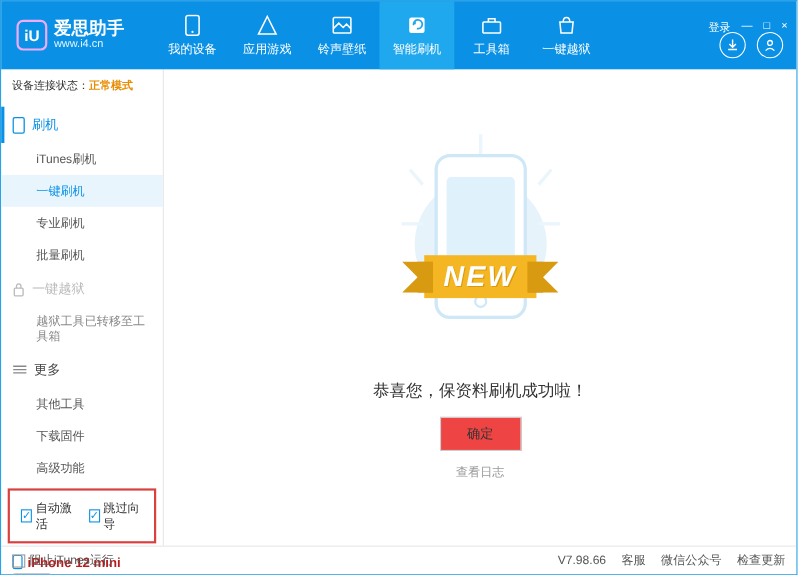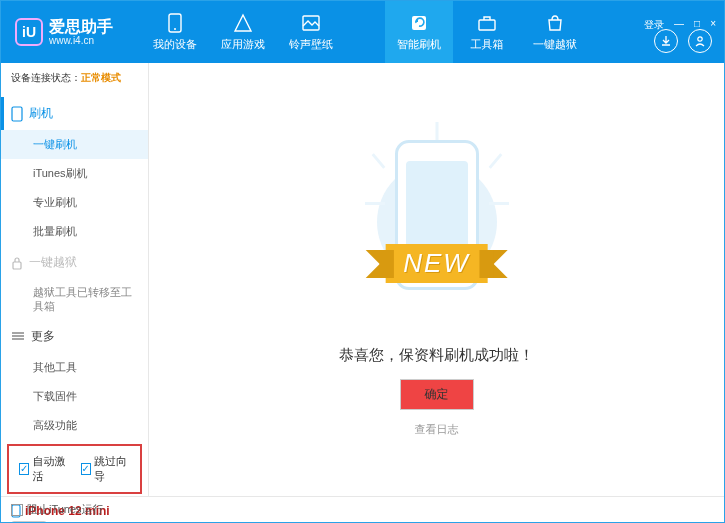--- a/index.html
+++ b/index.html
@@ -5,21 +5,21 @@
 * { margin: 0; padding: 0; box-sizing: border-box; }
 body { font-family: "Microsoft YaHei", Arial, sans-serif; font-size: 12px; background: #fff; width: 725px; height: 523px; overflow: hidden; border: 1px solid #2aa2e8; }
 .header { background: #0a91e6; height: 62px; display: flex; align-items: center; color: #fff; position: relative; }
 .logo-area { display: flex; align-items: center; padding: 0 14px; min-width: 140px; }
 .logo-icon { width: 28px; height: 28px; border: 2px solid #f0abfc; border-radius: 6px; display: flex; align-items: center; justify-content: center; font-weight: bold; font-size: 14px; margin-right: 6px; }
 .logo-text { line-height: 1.1; }
 .logo-title { font-size: 16px; font-weight: bold; }
 .logo-sub { font-size: 10px; opacity: .9; }
 .navs { display: flex; flex: 1; height: 100%; }
 .nav-item { width: 68px; display: flex; flex-direction: column; align-items: center; justify-content: center; font-size: 11px; cursor: pointer; gap: 4px; }
-.nav-item.active { background: #1fa8ee; margin-left: 40px; }
+.nav-item.active { background: #1fa8ee; }
 .nav-icon { width: 20px; height: 20px; display: flex; align-items: center; justify-content: center; }
 .header-right { position: absolute; right: 8px; top: 17px; display: flex; gap: 10px; font-size: 10px; }
 .header-icons { position: absolute; right: 12px; bottom: 10px; display: flex; gap: 10px; }
 .circ-icon { width: 24px; height: 24px; border: 1.5px solid #fff; border-radius: 50%; display: flex; align-items: center; justify-content: center; }
 .content { display: flex; height: calc(100% - 62px - 26px); }
 .sidebar { width: 148px; border-right: 1px solid #e7e7e7; display: flex; flex-direction: column; }
 .conn-status { padding: 8px 10px; font-size: 10px; color: #333; }
 .conn-val { color: #e88c00; font-weight: bold; }
 .group-header { display: flex; align-items: center; gap: 6px; padding: 8px 10px; color: #444; cursor: pointer; }
 .group-header.active { border-left: 3px solid #0a91e6; color: #0a91e6; padding-left: 7px; }
@@ -33,21 +33,21 @@
 .device-block { padding: 6px 10px; }
 .device-name { color: #b91c1c; font-size: 12px; font-weight: bold; display: flex; align-items: flex-end; gap: 4px; }
 .device-storage { display: inline-block; border: 1px solid #ccc; border-radius: 3px; padding: 0 4px; font-size: 10px; color: #666; margin-top: 3px; }
 .main { flex: 1; position: relative; display: flex; flex-direction: column; align-items: center; justify-content: center; }
 .phone-ill { width: 160px; height: 180px; position: relative; }
 .sun { position: absolute; left: 50%; top: 40px; transform: translateX(-50%); width: 120px; height: 120px; background: #e6f3fb; border-radius: 50%; }
 .ray { position: absolute; background: #eaf5fc; }
 .phone-body { position: absolute; left: 50%; top: 18px; transform: translateX(-50%); width: 84px; height: 150px; background: #fff; border: 3px solid #cfe8f7; border-radius: 14px; }
 .phone-screen { position: absolute; left: 8px; right: 8px; top: 18px; bottom: 24px; background: #dff1fb; border-radius: 4px; }
 .phone-btn { position: absolute; left: 50%; bottom: 7px; transform: translateX(-50%); width: 12px; height: 12px; border: 2px solid #cfe8f7; border-radius: 50%; }
-.new-ribbon { position: absolute; left: 50%; top: 122px; transform: translateX(-50%); background: #f5b623; color: #fff; font-weight: 400; font-size: 26px; letter-spacing: 2px; padding: 4px 18px; font-style: italic; text-shadow: 1px 1px 0 #d89a10; }
+.new-ribbon { position: absolute; left: 50%; top: 110px; transform: translateX(-50%); background: #f5b623; color: #fff; font-weight: 700; font-size: 26px; letter-spacing: 2px; padding: 4px 18px; font-style: italic; text-shadow: 1px 1px 0 #d89a10; }
 .new-ribbon::before, .new-ribbon::after { content: ""; position: absolute; top: 6px; border: 14px solid #d89a10; }
 .new-ribbon::before { left: -20px; border-left-color: transparent; }
 .new-ribbon::after { right: -20px; border-right-color: transparent; }
 .success-text { margin-top: 44px; font-size: 15px; color: #333; }
 .ok-btn { margin-top: 14px; border: 1px solid #ccc; background: #ef4444; padding: 6px 24px; font-size: 12px; cursor: pointer; color: #333; }
 .log-link { margin-top: 12px; font-size: 11px; color: #999; cursor: pointer; }
 .footer { height: 26px; border-top: 1px solid #e7e7e7; display: flex; align-items: center; padding: 0 10px; font-size: 11px; color: #555; }
 .footer-left { display: flex; align-items: center; gap: 4px; }
 .footer-chk { width: 12px; height: 12px; border: 1px solid #999; }
 .footer-right { margin-left: auto; display: flex; gap: 14px; align-items: center; }
@@ -150,22 +150,22 @@
     <div class="divider"></div>
 
     <div class="group-header active">
       <span class="g-icon">
           <svg width="12" height="16" viewBox="0 0 12 16">
             <rect x="1" y="1" width="10" height="14" rx="1.5" stroke="#0a91e6" stroke-width="1.2" fill="none"></rect>
           </svg>
         </span>
       <span>刷机</span>
     </div>
+    <div class="sub-item">iTunes刷机</div>
     <div class="sub-item active">一键刷机</div>
-    <div class="sub-item">iTunes刷机</div>
     <div class="sub-item">专业刷机</div>
     <div class="sub-item">批量刷机</div>
 
     <div class="group-header" style="color:#bbb;">
       <span class="g-icon">
           <svg width="12" height="14" viewBox="0 0 12 14">
             <rect x="2" y="6" width="8" height="7" rx="1" stroke="#bbb" stroke-width="1.2" fill="none"></rect>
             <path d="M4 6 V4 A2 2 0 0 1 8 4 V6" stroke="#bbb" stroke-width="1.2" fill="none"></path>
           </svg>
         </span>
@@ -228,13 +228,19 @@
     <button class="ok-btn">确定</button>
     <div class="log-link">查看日志</div>
   </div>
 </div>
 
 <div class="footer">
   <label class="footer-left">
     <span class="footer-chk"></span>
     <span>阻止iTunes运行</span>
   </label>
+  <div class="footer-right">
+    <span>V7.98.66</span>
+    <span>客服</span>
+    <span>微信公众号</span>
+    <span>检查更新</span>
+  </div>
 </div>
 
 </body></html>

